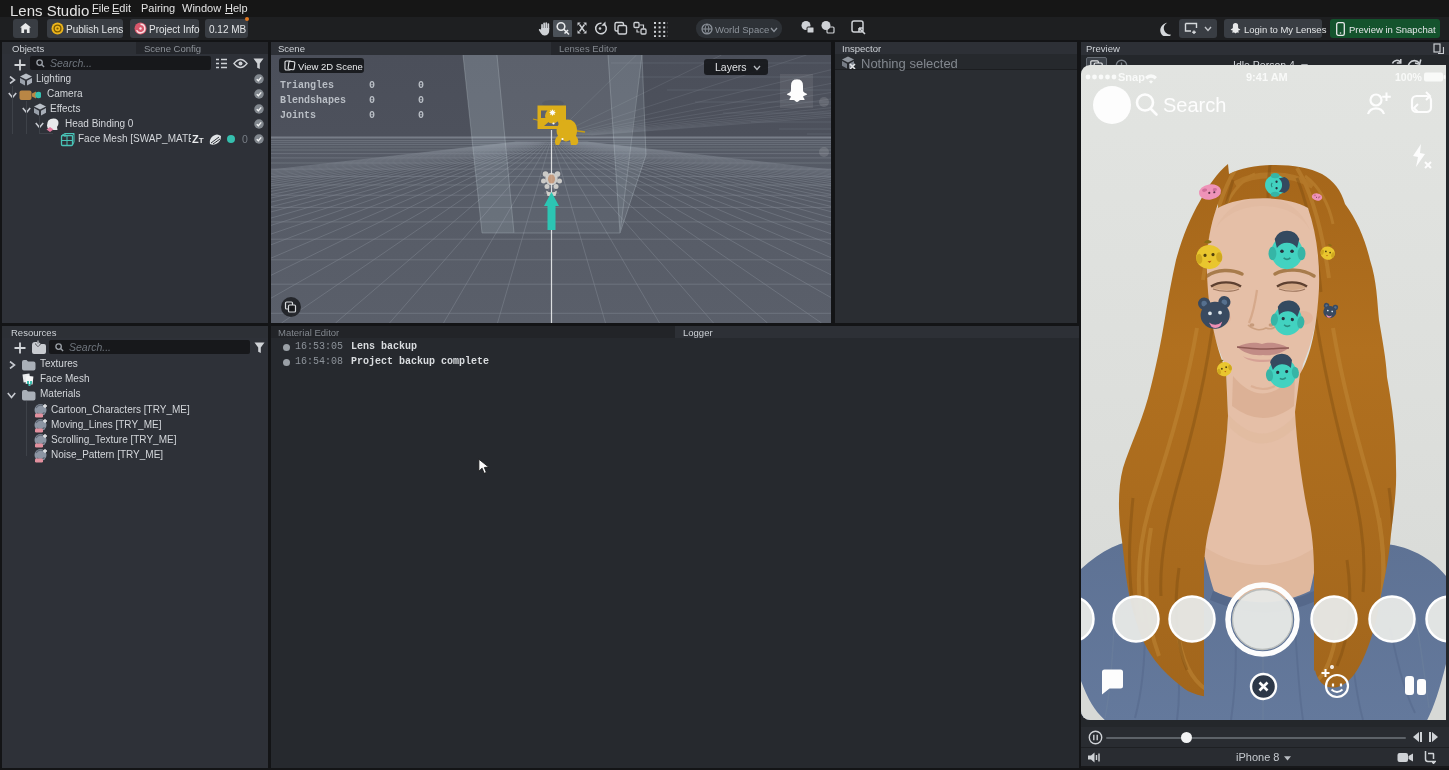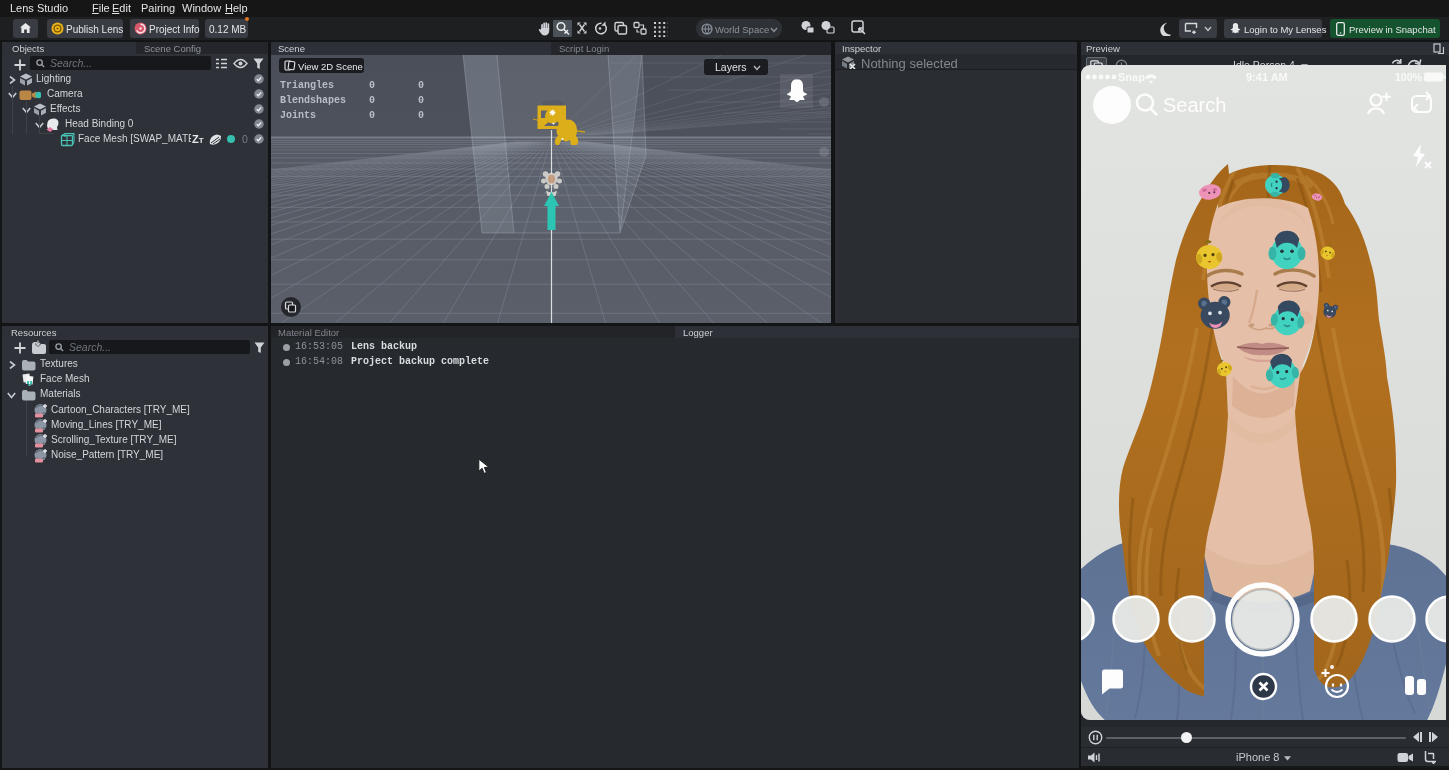--- a/index.html
+++ b/index.html
@@ -9,21 +9,21 @@
   #root { position:absolute; top:0; left:0; width:1449px; height:770px; background:#131416; }
   .abs { position:absolute; }
   .panel { position:absolute; background:#2c2f35; }
   svg { display:block; }
 </style>
 </head>
 <body>
 <div id="root">
 
   <div class="abs" style="left:0;top:0;width:1449px;height:17px;background:#161616;">
-    <div class="abs" style="left:10px;top:2px;font-size:11px;color:#e3e3e3;">Lens Studio</div>
+    <div class="abs" style="left:10px;top:2px;font-size:15px;color:#e3e3e3;">Lens Studio</div>
     <div class="abs" style="left:92px;top:2px;font-size:11px;color:#e3e3e3;"><u>F</u>ile</div>
     <div class="abs" style="left:112px;top:2px;font-size:11px;color:#e3e3e3;"><u>E</u>dit</div>
     <div class="abs" style="left:141px;top:2px;font-size:11px;color:#e3e3e3;">Pairing</div>
     <div class="abs" style="left:182px;top:2px;font-size:11px;color:#e3e3e3;">Window</div>
     <div class="abs" style="left:225px;top:2px;font-size:11px;color:#e3e3e3;"><u>H</u>elp</div>
   </div>
 
   <div class="abs" id="toolbar" style="left:0;top:17px;width:1449px;height:23px;background:#1e1f21;">
 
     <div class="abs" style="left:13px;top:2px;width:25px;height:19px;background:#393d43;border-radius:3px;">
@@ -359,21 +359,21 @@
     <div class="abs" style="left:49px;top:123px;font-size:10px;color:#d3d6da;">Noise_Pattern [TRY_ME]</div>
 
     <div class="abs" style="left:24px;top:75px;width:1px;height:55px;background:#3e4249;"></div>
   </div>
 
   <div class="panel" id="scene" style="left:271px;top:42px;width:560px;height:281px;background:#23262a;overflow:hidden;">
     <div class="abs" style="left:0;top:0;width:280px;height:13px;background:#2d3036;">
         <div class="abs" style="left:7px;top:1px;font-size:9.5px;color:#ced2d7;">Scene</div>
       </div>
     <div class="abs" style="left:280px;top:0;width:280px;height:13px;background:#24262b;">
-        <div class="abs" style="left:8px;top:1px;font-size:9.5px;color:#82878e;">Script Login</div>
+        <div class="abs" style="left:8px;top:1px;font-size:9.5px;color:#82878e;">Lenses Editor</div>
       </div>
     <div class="abs" style="left:0;top:13px;width:560px;height:268px;" id="viewport">
       <svg width="560" height="268" viewBox="0 0 560 268">
         <defs>
           <linearGradient id="vpbg" x1="0" y1="0" x2="0" y2="1">
             <stop offset="0" stop-color="#4b4f5a"></stop>
             <stop offset="0.30" stop-color="#4d515c"></stop>
             <stop offset="0.32" stop-color="#555a65"></stop>
             <stop offset="1" stop-color="#5a5f6a"></stop>
           </linearGradient>

